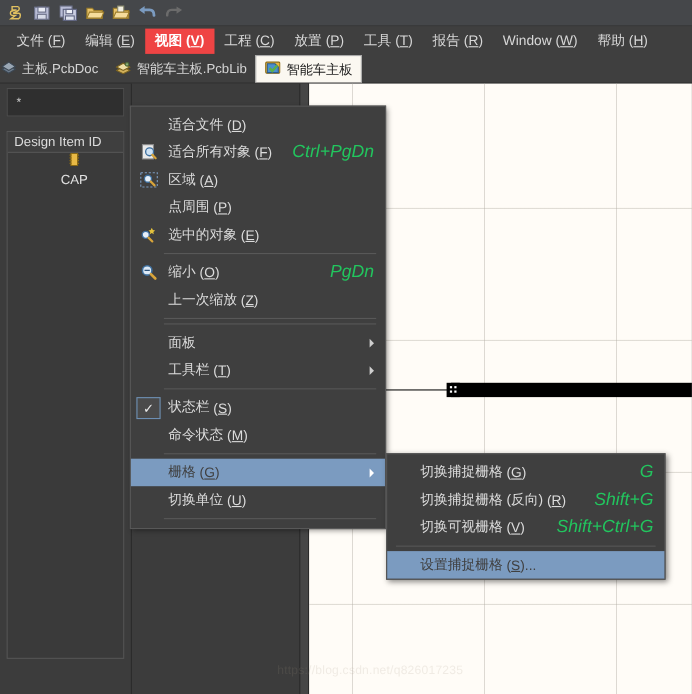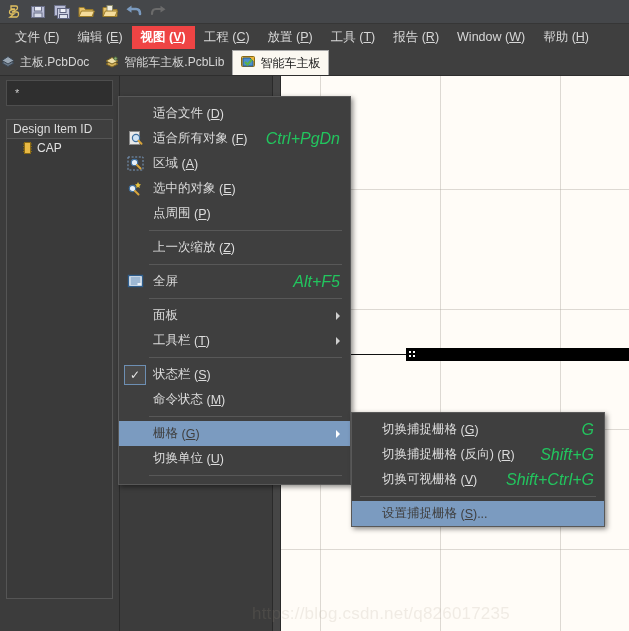--- a/index.html
+++ b/index.html
@@ -53,21 +53,21 @@
     margin: 13px 6px 0 6px; background: #3a3a3a;
     border: 1px solid #555; height: 480px;
   }
   .lp-colhdr {
     height: 19px; line-height: 19px; padding-left: 6px;
     font-size: 12px; color: #dcdcdc; background: #3f3f3f;
     border-bottom: 1px solid #555;
   }
   .lp-row {
     height: 17px; display: flex; align-items: center;
-    font-size: 12px; color: #e2e2e2; padding-left: 16px; gap: 5px;
+    font-size: 12px; color: #e2e2e2; padding-left: 16px; gap: 5px; flex-direction: column;
   }
   .lp-row.sel { background: #4c4c4c; }
   .chipico { width: 9px; height: 12px; flex: 0 0 auto; }
 
   
   .tabbar {
     position: absolute; left: 120px; top: 50px; width: 509px; height: 26px;
     background: #3f3f3f; display: flex; align-items: center;
     overflow: hidden; border-bottom: 1px solid #2e2e2e;
   }
@@ -107,21 +107,21 @@
     position: absolute; left: 129px; top: 272px; width: 340px; height: 13px; background: #000;
   }
   .handle {
     position: absolute; left: 125px; top: 272px; width: 12px; height: 13px;
     background: #000;
   }
   .handle i {
     position: absolute; width: 2px; height: 2px; background: #fff;
   }
   .watermark {
-    position: absolute; left: 252px; top: 604px; font-size: 17px;
+    position: absolute; left: 252px; top: 604px; font-size: 11px;
     color: rgba(160,150,130,.16); letter-spacing: .2px;
     font-family: "Liberation Sans", sans-serif; pointer-events: none;
   }
 
   
   .dropdown {
     position: absolute; left: 118px; top: 50px; width: 233px;
     background: #3f3f3f; border: 1px solid #585858;
     padding: 4px 0 4px 0; z-index: 40;
     box-shadow: 2px 2px 5px rgba(0,0,0,.45);
@@ -309,50 +309,52 @@
           <svg xmlns="http://www.w3.org/2000/svg" width="17" height="17" viewBox="0 0 17 17">
             <rect x="1" y="2" width="15" height="13" fill="none" stroke="#7b9bc0" stroke-dasharray="2 1.6"></rect>
             <circle cx="7.5" cy="7.5" r="3.2" fill="#e7f0f9" stroke="#3e6f9e" stroke-width="1.2"></circle>
             <path d="M10 10l3.5 3.5" stroke="#d8a43a" stroke-width="2" stroke-linecap="round"></path>
           </svg>
         </span>
         <span>区域</span>
         <span>&nbsp;(<span class="acc">A</span>)</span>
       </div>
       <div class="mi">
+        <span>点周围</span>
+        <span>&nbsp;(<span class="acc">P</span>)</span>
+      </div>
+      <div class="mi">
         <span class="mico">
           <svg xmlns="http://www.w3.org/2000/svg" width="17" height="17" viewBox="0 0 17 17">
             <circle cx="5.5" cy="8.5" r="3.2" fill="#e7f0f9" stroke="#3e6f9e" stroke-width="1.2"></circle>
             <path d="M8 11l3.5 3.5" stroke="#d8a43a" stroke-width="2" stroke-linecap="round"></path>
             <path d="M11 2l1 2 2 .5-1.6 1.4.4 2-1.8-1-1.8 1 .4-2L8 4.5 10 4z" fill="#e3c13c"></path>
           </svg>
         </span>
         <span>选中的对象</span>
         <span>&nbsp;(<span class="acc">E</span>)</span>
       </div>
-      <div class="mi">
-        <span>点周围</span>
-        <span>&nbsp;(<span class="acc">P</span>)</span>
-      </div>
-      <div class="msep"></div>
+      <div class="msep"></div>
+      <div class="mi">
+        <span class="mico">
+          <svg xmlns="http://www.w3.org/2000/svg" width="17" height="17" viewBox="0 0 17 17">
+            <circle cx="6.8" cy="6.8" r="4.3" fill="#dce9f6" stroke="#3e6f9e" stroke-width="1.4"></circle>
+            <path d="M4.4 6.8h4.8" stroke="#2b527a" stroke-width="1.3"></path>
+            <path d="M10.2 10.2l4 4" stroke="#d8a43a" stroke-width="2.4" stroke-linecap="round"></path>
+          </svg>
+        </span>
+        <span>缩小</span>
+        <span>&nbsp;(<span class="acc">O</span>)</span>
+        <span class="sc">PgDn</span>
+      </div>
       <div class="mi">
         <span>上一次缩放</span>
         <span>&nbsp;(<span class="acc">Z</span>)</span>
       </div>
       <div class="msep"></div>
-      <div class="mi">
-        <span class="mico">
-          <svg xmlns="http://www.w3.org/2000/svg" width="17" height="17" viewBox="0 0 17 17">
-            <rect x="1.5" y="2.5" width="14" height="11" fill="#eef3f9" stroke="#2f5e8d" stroke-width="1.4"></rect>
-            <path d="M3.5 5h10M3.5 7h10M3.5 9h10M3.5 11h7" stroke="#4f7fae" stroke-width="1"></path>
-          </svg>
-        </span>
-        <span>全屏</span>
-        <span class="sc">Alt+F5</span>
-      </div>
       <div class="msep"></div>
       <div class="mi">
         <span>面板</span>
         <span class="arrow"></span>
       </div>
       <div class="mi">
         <span>工具栏</span>
         <span>&nbsp;(<span class="acc">T</span>)</span>
         <span class="arrow"></span>
       </div>

